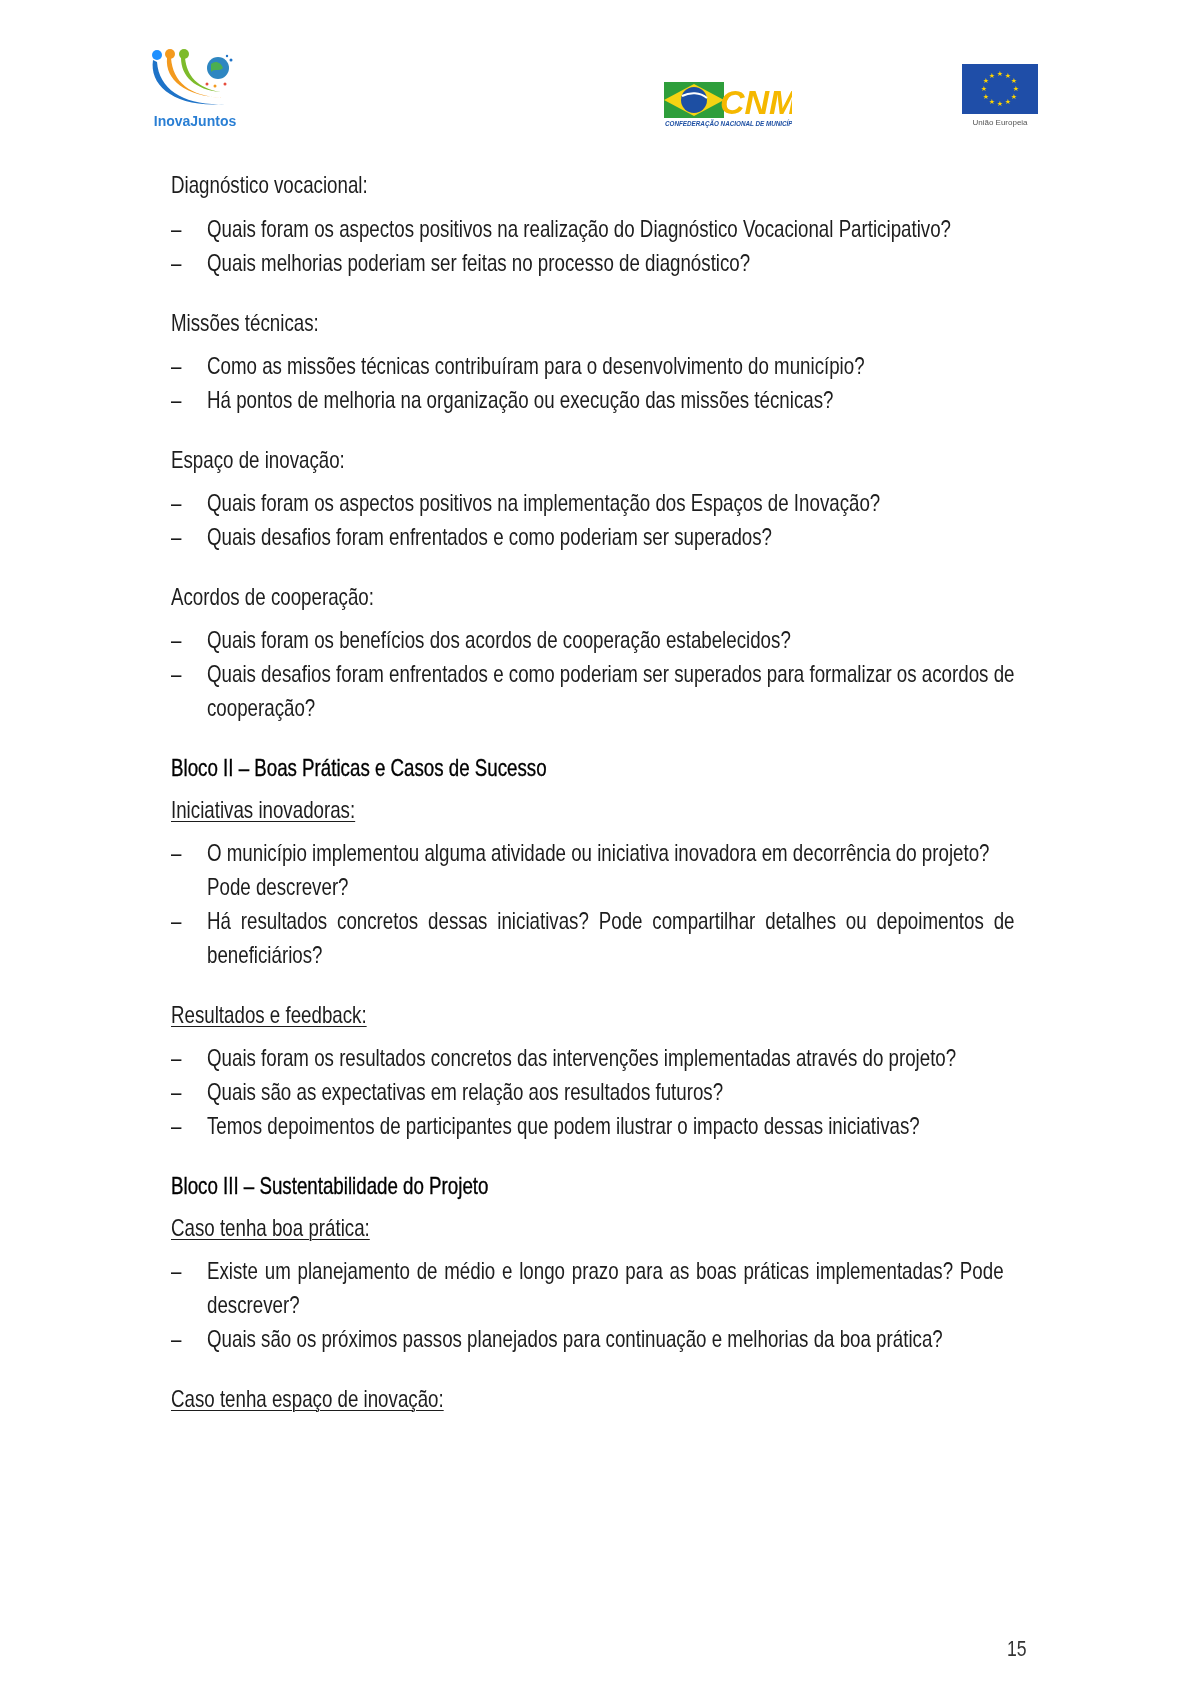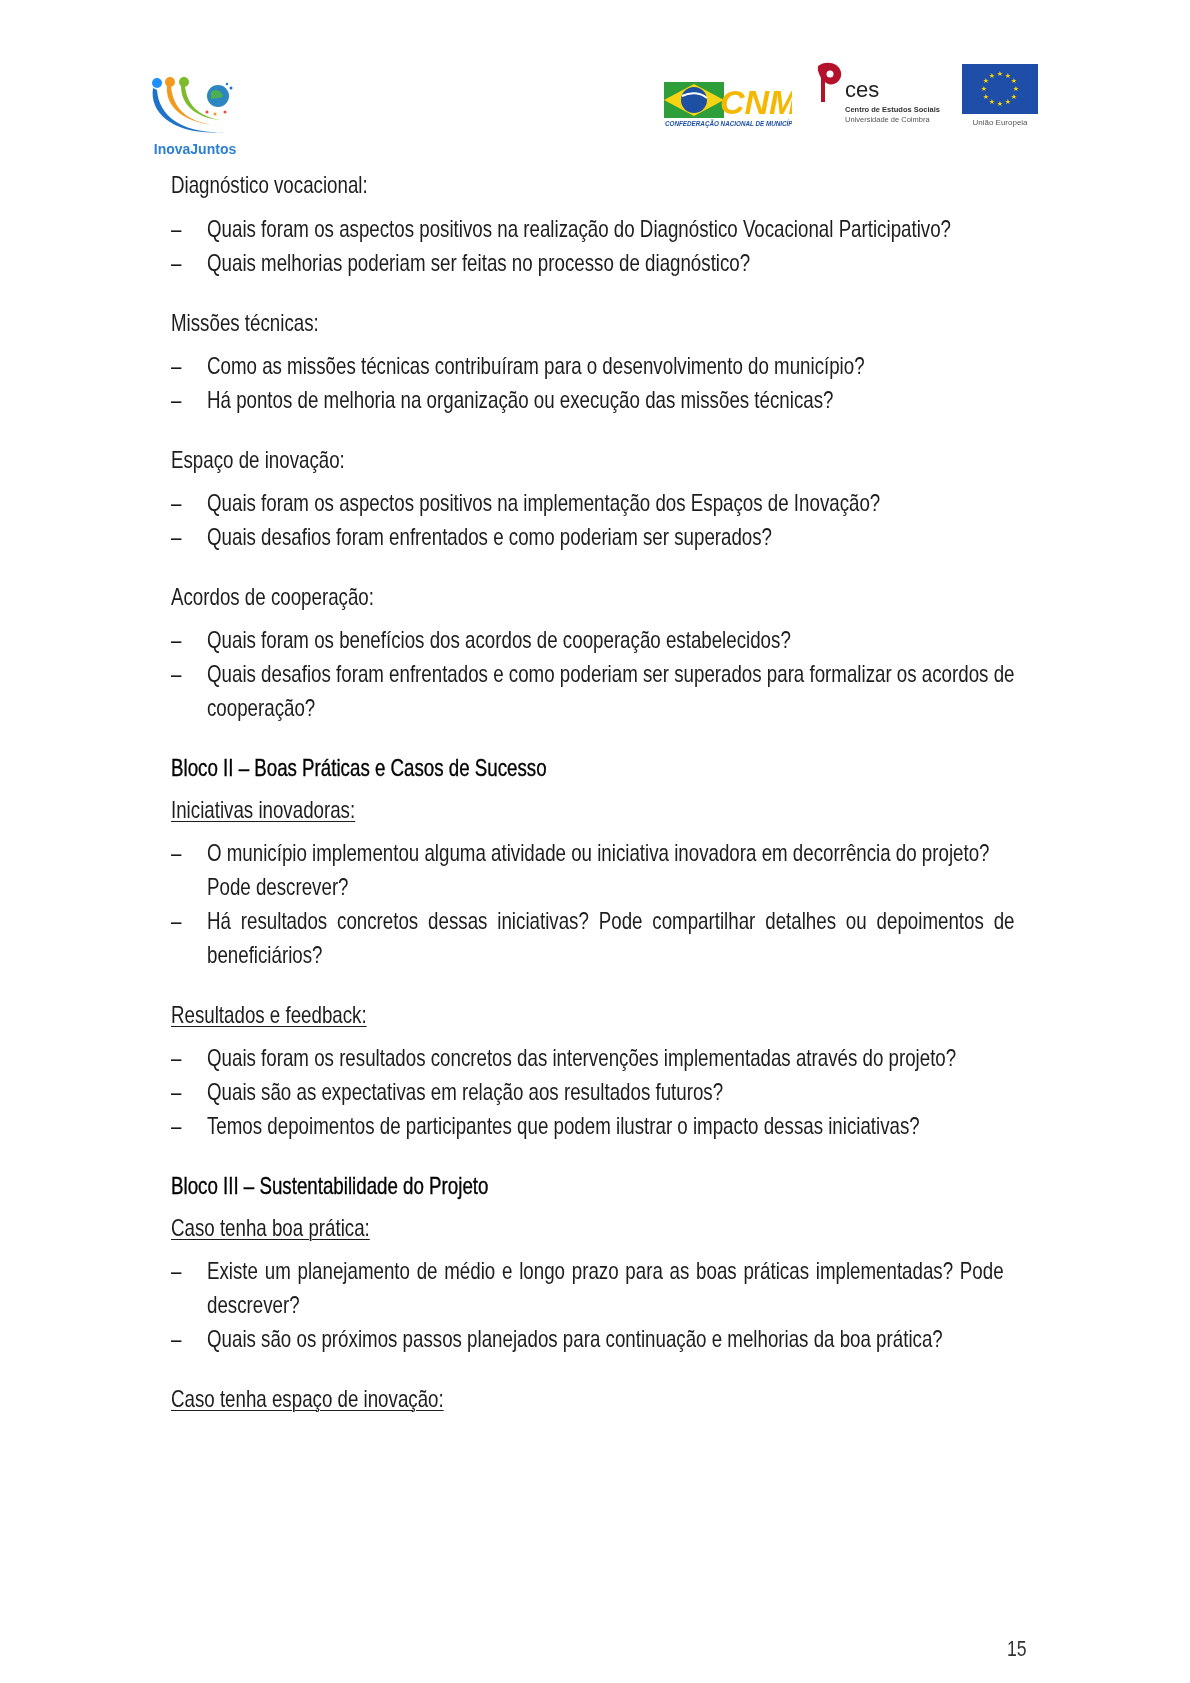--- a/index.html
+++ b/index.html
@@ -1,20 +1,20 @@
 <!DOCTYPE html>
 <html><head>
   <meta charset="utf-8">
   <style>
     * { margin: 0; padding: 0; box-sizing: border-box; }
     html, body { width: 1190px; height: 1683px; background: #ffffff; overflow: hidden; }
     body { position: relative; font-family: "Liberation Sans", sans-serif; color: #1a1a1a; }
 
     .header { position: absolute; left: 0; top: 0; width: 1190px; height: 150px; }
-    .logo-inova { position: absolute; left: 145px; top: 74px; width: 100px; height: 85px; }
+    .logo-inova { position: absolute; left: 145px; top: 46px; width: 100px; height: 85px; }
     .logo-cnm { position: absolute; left: 664px; top: 76px; width: 156px; height: 52px; }
     .logo-ces { position: absolute; left: 815px; top: 60px; width: 125px; height: 70px; }
     .logo-eu { position: absolute; left: 960px; top: 62px; width: 82px; height: 66px; }
 
     .page { position: absolute; left: 171px; top: 0; width: 856px; }
     .line {
       position: absolute; left: 0;
       font-size: 24px; line-height: 30px; white-space: nowrap;
       transform: scaleX(0.78); transform-origin: left top;
       color: #1d1d1d;
@@ -51,29 +51,20 @@
     <svg width="128" height="52" viewBox="0 0 128 52">
       <rect x="0" y="6" width="60" height="36" fill="#2e9e3b"></rect>
       <polygon points="0,24 30,8 60,24 30,40" fill="#f6d313"></polygon>
       <circle cx="30" cy="24" r="13" fill="#1d4fa3"></circle>
       <path d="M18 20 C26 16, 36 16, 43 22" stroke="#fff" stroke-width="2" fill="none"></path>
       <text x="56" y="38" font-family="Liberation Sans, sans-serif" font-weight="bold" font-style="italic" font-size="34" fill="#f5b800">CNM</text>
       <text x="1" y="50" font-family="Liberation Sans, sans-serif" font-weight="bold" font-style="italic" font-size="6.3" fill="#1d4fa3">CONFEDERAÇÃO NACIONAL DE MUNICÍPIOS</text>
     </svg>
   </div>
 
-  <div class="logo-ces">
-    <svg width="125" height="70" viewBox="0 0 125 70">
-      <path d="M3 6 C10 0, 24 2, 26 12 C28 22, 16 28, 10 22 L10 42 L6 42 L6 18 C4 14, 2 10, 3 6 Z" fill="#b3122a"></path>
-      <circle cx="15" cy="14" r="3.5" fill="#fff"></circle>
-      <text x="30" y="37" font-family="Liberation Sans, sans-serif" font-size="22" fill="#222">ces</text>
-      <text x="30" y="52" font-family="Liberation Sans, sans-serif" font-weight="bold" font-size="7.5" fill="#333">Centro de Estudos Sociais</text>
-      <text x="30" y="62" font-family="Liberation Sans, sans-serif" font-size="7.5" fill="#555">Universidade de Coimbra</text>
-    </svg>
-  </div>
 
   <div class="logo-eu">
     <svg width="82" height="66" viewBox="0 0 82 66">
       <rect x="2" y="2" width="76" height="50" fill="#1f4ea8"></rect>
       <g fill="#ffd500" font-size="7" font-family="DejaVu Sans, sans-serif" text-anchor="middle">
         <text x="40" y="14">★</text>
           <text x="48" y="16">★</text>
           <text x="54" y="21">★</text>
         <text x="56" y="29">★</text>
           <text x="54" y="37">★</text>

